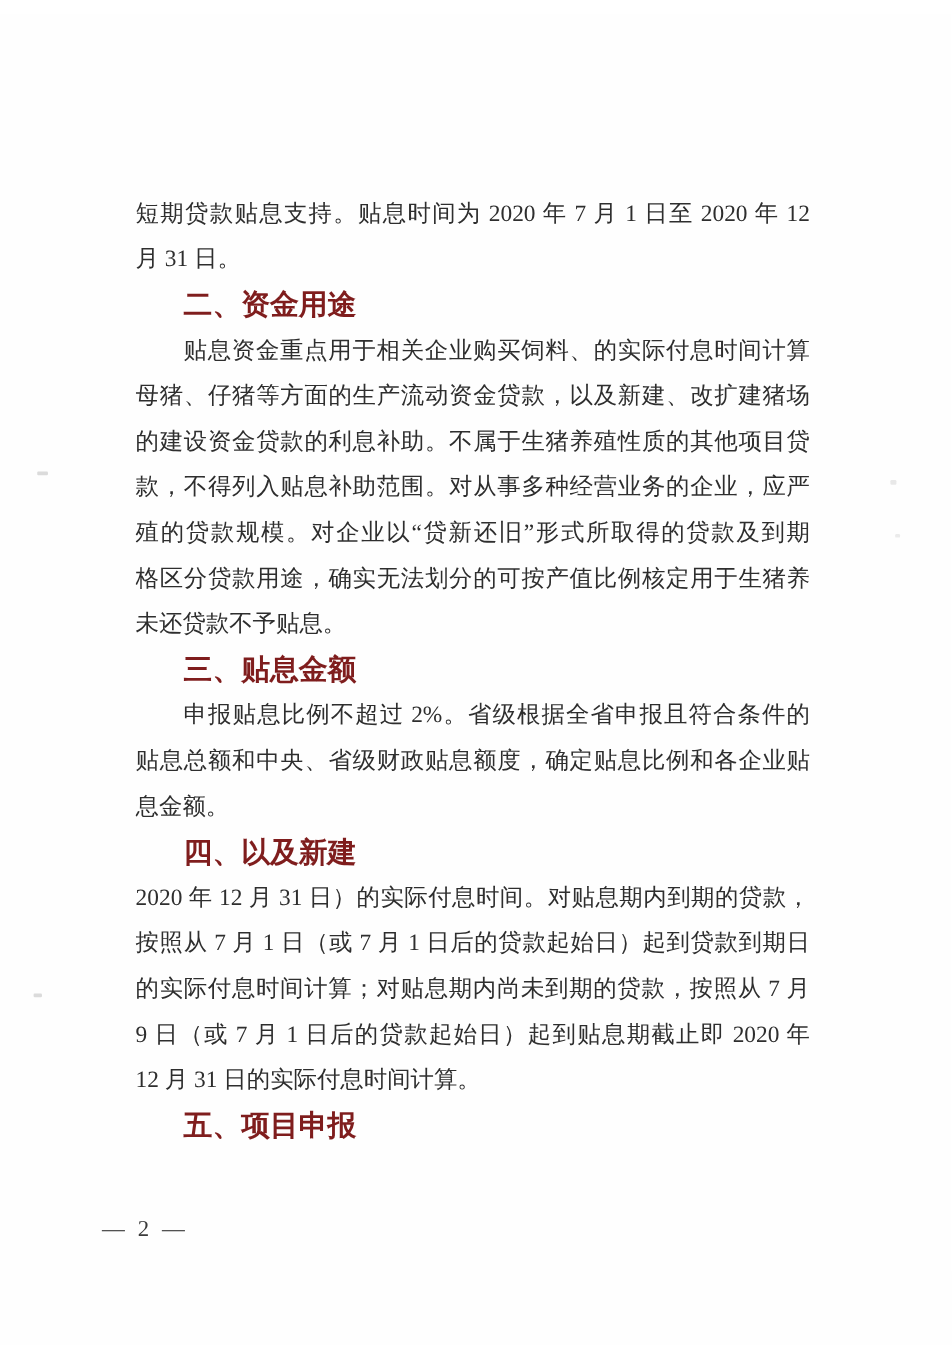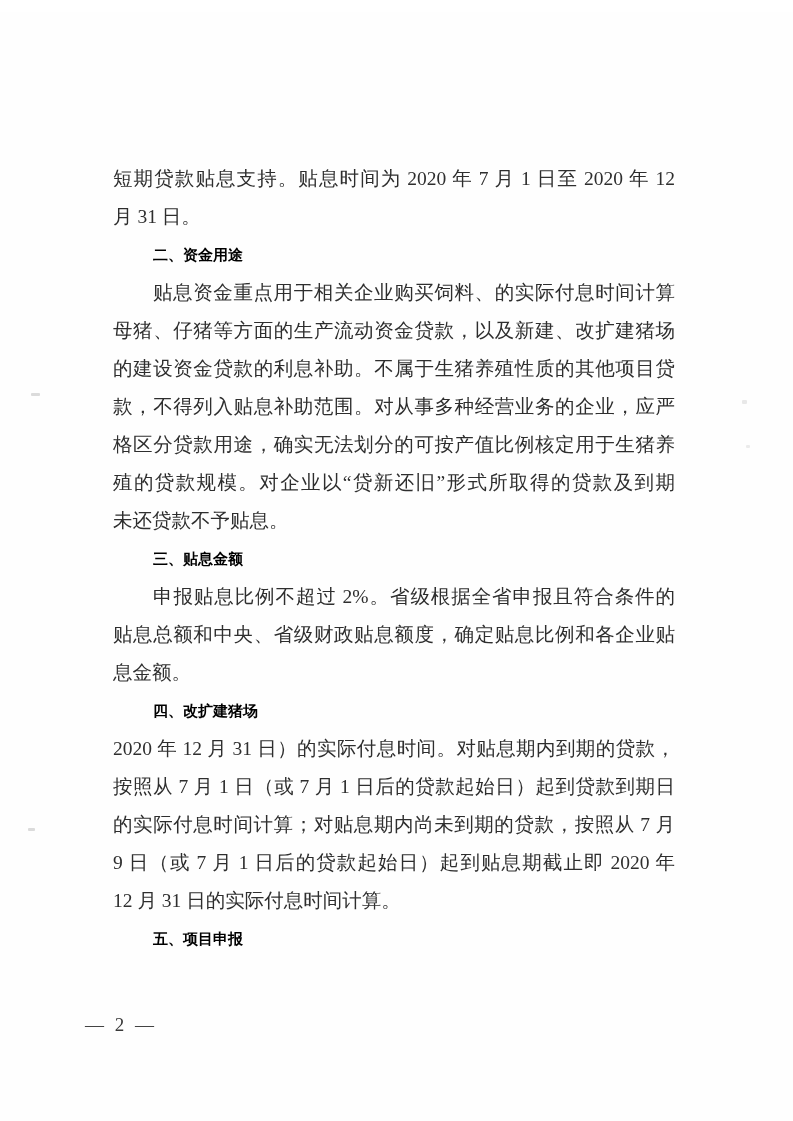--- a/index.html
+++ b/index.html
@@ -28,22 +28,22 @@
     text-align: justify;
     text-align-last: justify;
     text-justify: inter-character;
     overflow: hidden;
   }
   .line.last { text-align-last: left; }
   .line.indent { padding-left: 40px; }
   .line.heading {
     font-family: "Liberation Sans", "DejaVu Sans", sans-serif;
     font-weight: 700;
-    font-size: 15px;
-    color: #000000;
+    font-size: 24px;
+    color: #7f1d1d;
     text-align-last: left;
   }
   .footer {
     position: absolute;
     left: 85px; top: 1000px;
     font-size: 19px;
     color: #3a3a3a;
     letter-spacing: 3px;
     line-height: 26px;
   }
@@ -64,28 +64,28 @@
 <div class="page">
 
   <div class="doc-body">
       <div class="line">短期贷款贴息支持。贴息时间为 2020 年 7 月 1 日至 2020 年 12</div>
       <div class="line last">月 31 日。</div>
       <div class="line heading indent last">二、资金用途</div>
       <div class="line indent">贴息资金重点用于相关企业购买饲料、的实际付息时间计算</div>
       <div class="line">母猪、仔猪等方面的生产流动资金贷款，以及新建、改扩建猪场</div>
       <div class="line">的建设资金贷款的利息补助。不属于生猪养殖性质的其他项目贷</div>
       <div class="line">款，不得列入贴息补助范围。对从事多种经营业务的企业，应严</div>
+      <div class="line">殖的贷款规模。对企业以“贷新还旧”形式所取得的贷款及到期</div>
       <div class="line">格区分贷款用途，确实无法划分的可按产值比例核定用于生猪养</div>
-      <div class="line">殖的贷款规模。对企业以“贷新还旧”形式所取得的贷款及到期</div>
       <div class="line last">未还贷款不予贴息。</div>
       <div class="line heading indent last">三、贴息金额</div>
       <div class="line indent">申报贴息比例不超过 2%。省级根据全省申报且符合条件的</div>
       <div class="line">贴息总额和中央、省级财政贴息额度，确定贴息比例和各企业贴</div>
       <div class="line last">息金额。</div>
-      <div class="line heading indent last">四、改扩建猪场</div>
+      <div class="line heading indent last">四、以及新建</div>
       <div class="line">2020 年 12 月 31 日）的实际付息时间。对贴息期内到期的贷款，</div>
       <div class="line">按照从 7 月 1 日（或 7 月 1 日后的贷款起始日）起到贷款到期日</div>
       <div class="line">的实际付息时间计算；对贴息期内尚未到期的贷款，按照从 7 月</div>
       <div class="line">9 日（或 7 月 1 日后的贷款起始日）起到贴息期截止即 2020 年</div>
       <div class="line last">12 月 31 日的实际付息时间计算。</div>
       <div class="line heading indent last">五、项目申报</div>
     </div>
 
   <div class="footer">— 2 —</div>
 

